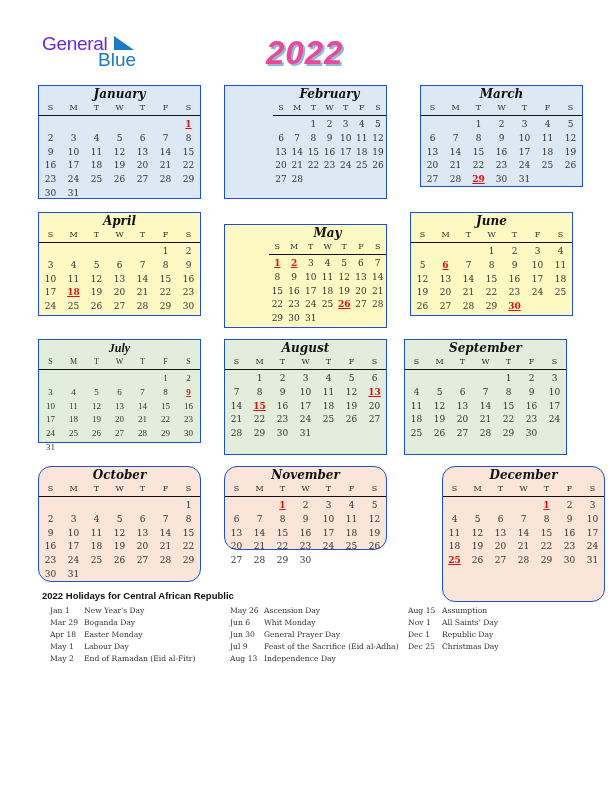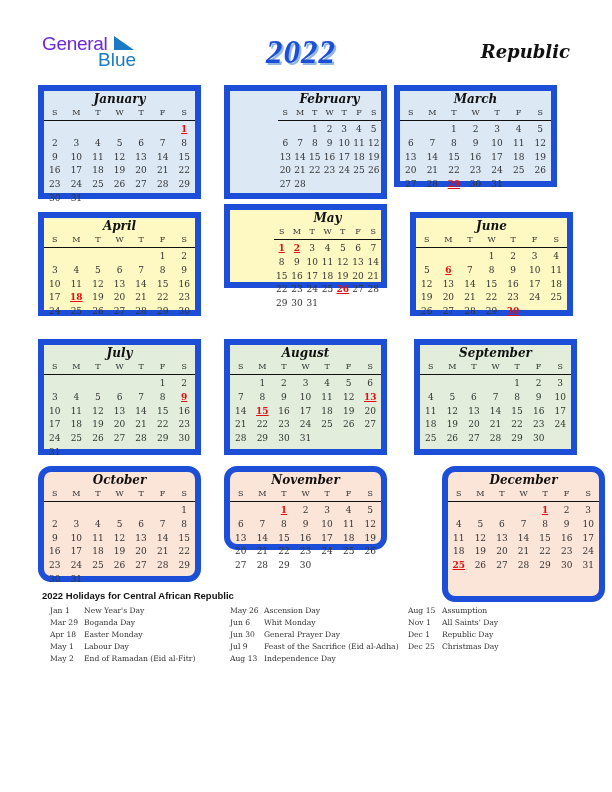--- a/index.html
+++ b/index.html
@@ -1,23 +1,23 @@
 <!DOCTYPE html>
 <html><head>
 <meta charset="utf-8">
 <style>
   html,body{margin:0;padding:0;background:#fff;}
   body{width:612px;height:792px;position:relative;overflow:hidden;font-family:"DejaVu Serif",serif;color:#222;}
   .logo{position:absolute;left:42px;top:34px;font-family:"Liberation Sans",sans-serif;line-height:1;}
   .logo .l1{font-size:19px;color:#6d28d9;letter-spacing:-0.3px;}
   .logo .l2{font-size:19px;color:#1a7ac6;position:absolute;left:56px;top:16px;}
   .logo .tri{position:absolute;left:72px;top:2px;width:0;height:0;border-left:20px solid transparent;border-right:0 solid transparent;border-bottom:14px solid #1a7ac6;transform:scaleX(-1);}
-  .year{position:absolute;left:266px;top:34px;font-family:Liberation Serif, serif;font-style:italic;font-weight:bold;font-size:33px;color:#1d4ed8;text-shadow:2px 2px 0 #8fb8e0;letter-spacing:1px;}
+  .year{position:absolute;left:266px;top:34px;font-family:Liberation Sans, sans-serif;font-style:italic;font-weight:bold;font-size:33px;color:#ec4899;text-shadow:2px 2px 0 #8fb8e0;letter-spacing:1px;}
   .country{position:absolute;right:42px;top:40px;text-align:right;font-family:"DejaVu Serif",serif;font-style:italic;font-weight:bold;font-size:18px;line-height:24px;color:#111;}
-  .month{position:absolute;width:163px;border:6px solid #1d4ed8;box-sizing:border-box;}
+  .month{position:absolute;width:163px;border:1px solid #1d4ed8;box-sizing:border-box;}
   .month .mname{height:15px;text-align:center;font-style:italic;font-weight:bold;font-size:12px;line-height:16px;color:#111;}
   .month .dow{display:grid;grid-template-columns:repeat(7,1fr);height:14px;border-bottom:1px solid #111;font-size:8px;line-height:14px;text-align:center;color:#333;}
   .month .days{display:grid;grid-template-columns:repeat(7,1fr);grid-auto-rows:13.8px;padding-top:2px;font-size:9px;line-height:13.8px;text-align:center;color:#333;}
   .hol{color:#e01010;font-weight:bold;text-decoration:underline;}
   .q1{background:#dce8f4;}
   .q2{background:#fef9c3;}
   .q3{background:#e2eedb;}
   .q4{background:#fbe4d8;border-radius:13px;}
   .htitle{position:absolute;left:42px;top:590px;font-family:"Liberation Sans",sans-serif;font-weight:bold;font-size:9.5px;color:#111;}
   .hcol{position:absolute;top:605px;font-size:7.6px;line-height:12px;color:#333;margin-left:8px;}
@@ -27,21 +27,20 @@
 </head>
 <body>
 
 <div class="logo">
   <div class="l1">General</div>
   <div class="tri"></div>
   <div class="l2">Blue</div>
 </div>
 <div class="year">2022</div>
 <div class="country">
-  <div>Republic</div>
 </div>
 
 <div id="months">
     <div class="month q1" style="left: 38px; top: 85px; height: 114px;">
       <div class="mname">January</div>
       <div class="dow">
         <span>S</span>
         <span>M</span>
         <span>T</span>
         <span>W</span>
@@ -126,21 +125,21 @@
         <span>21</span>
         <span>22</span>
         <span>23</span>
         <span>24</span>
         <span>25</span>
         <span>26</span>
         <span>27</span>
         <span>28</span>
       </div>
     </div>
-    <div class="month q1" style="left: 394px; top: 85px; height: 102px;">
+    <div class="month q1" style="left: 420px; top: 85px; height: 102px;">
       <div class="mname">March</div>
       <div class="dow">
         <span>S</span>
         <span>M</span>
         <span>T</span>
         <span>W</span>
         <span>T</span>
         <span>F</span>
         <span>S</span>
       </div>
@@ -222,21 +221,21 @@
         <span>23</span>
         <span>24</span>
         <span>25</span>
         <span>26</span>
         <span>27</span>
         <span>28</span>
         <span>29</span>
         <span>30</span>
       </div>
     </div>
-    <div class="month q2" style="left: 224px; top: 204px; height: 84px; padding-left: 44px;">
+    <div class="month q2" style="left: 224px; top: 224px; height: 104px; padding-left: 44px;">
       <div class="mname">May</div>
       <div class="dow">
         <span>S</span>
         <span>M</span>
         <span>T</span>
         <span>W</span>
         <span>T</span>
         <span>F</span>
         <span>S</span>
       </div>
@@ -314,21 +313,21 @@
         <span>23</span>
         <span>24</span>
         <span>25</span>
         <span>26</span>
         <span>27</span>
         <span>28</span>
         <span>29</span>
         <span class="hol">30</span>
       </div>
     </div>
-    <div class="month q3" style="left: 38px; top: 339px; height: 116px;">
+    <div class="month q3" style="left: 38px; top: 339px; height: 104px; font-family: Liberation Serif, serif;">
       <div class="mname">July</div>
       <div class="dow">
         <span>S</span>
         <span>M</span>
         <span>T</span>
         <span>W</span>
         <span>T</span>
         <span>F</span>
         <span>S</span>
       </div>
@@ -410,21 +409,21 @@
         <span>24</span>
         <span>25</span>
         <span>26</span>
         <span>27</span>
         <span>28</span>
         <span>29</span>
         <span>30</span>
         <span>31</span>
       </div>
     </div>
-    <div class="month q3" style="left: 414px; top: 339px; height: 116px;">
+    <div class="month q3" style="left: 404px; top: 339px; height: 116px;">
       <div class="mname">September</div>
       <div class="dow">
         <span>S</span>
         <span>M</span>
         <span>T</span>
         <span>W</span>
         <span>T</span>
         <span>F</span>
         <span>S</span>
       </div>

